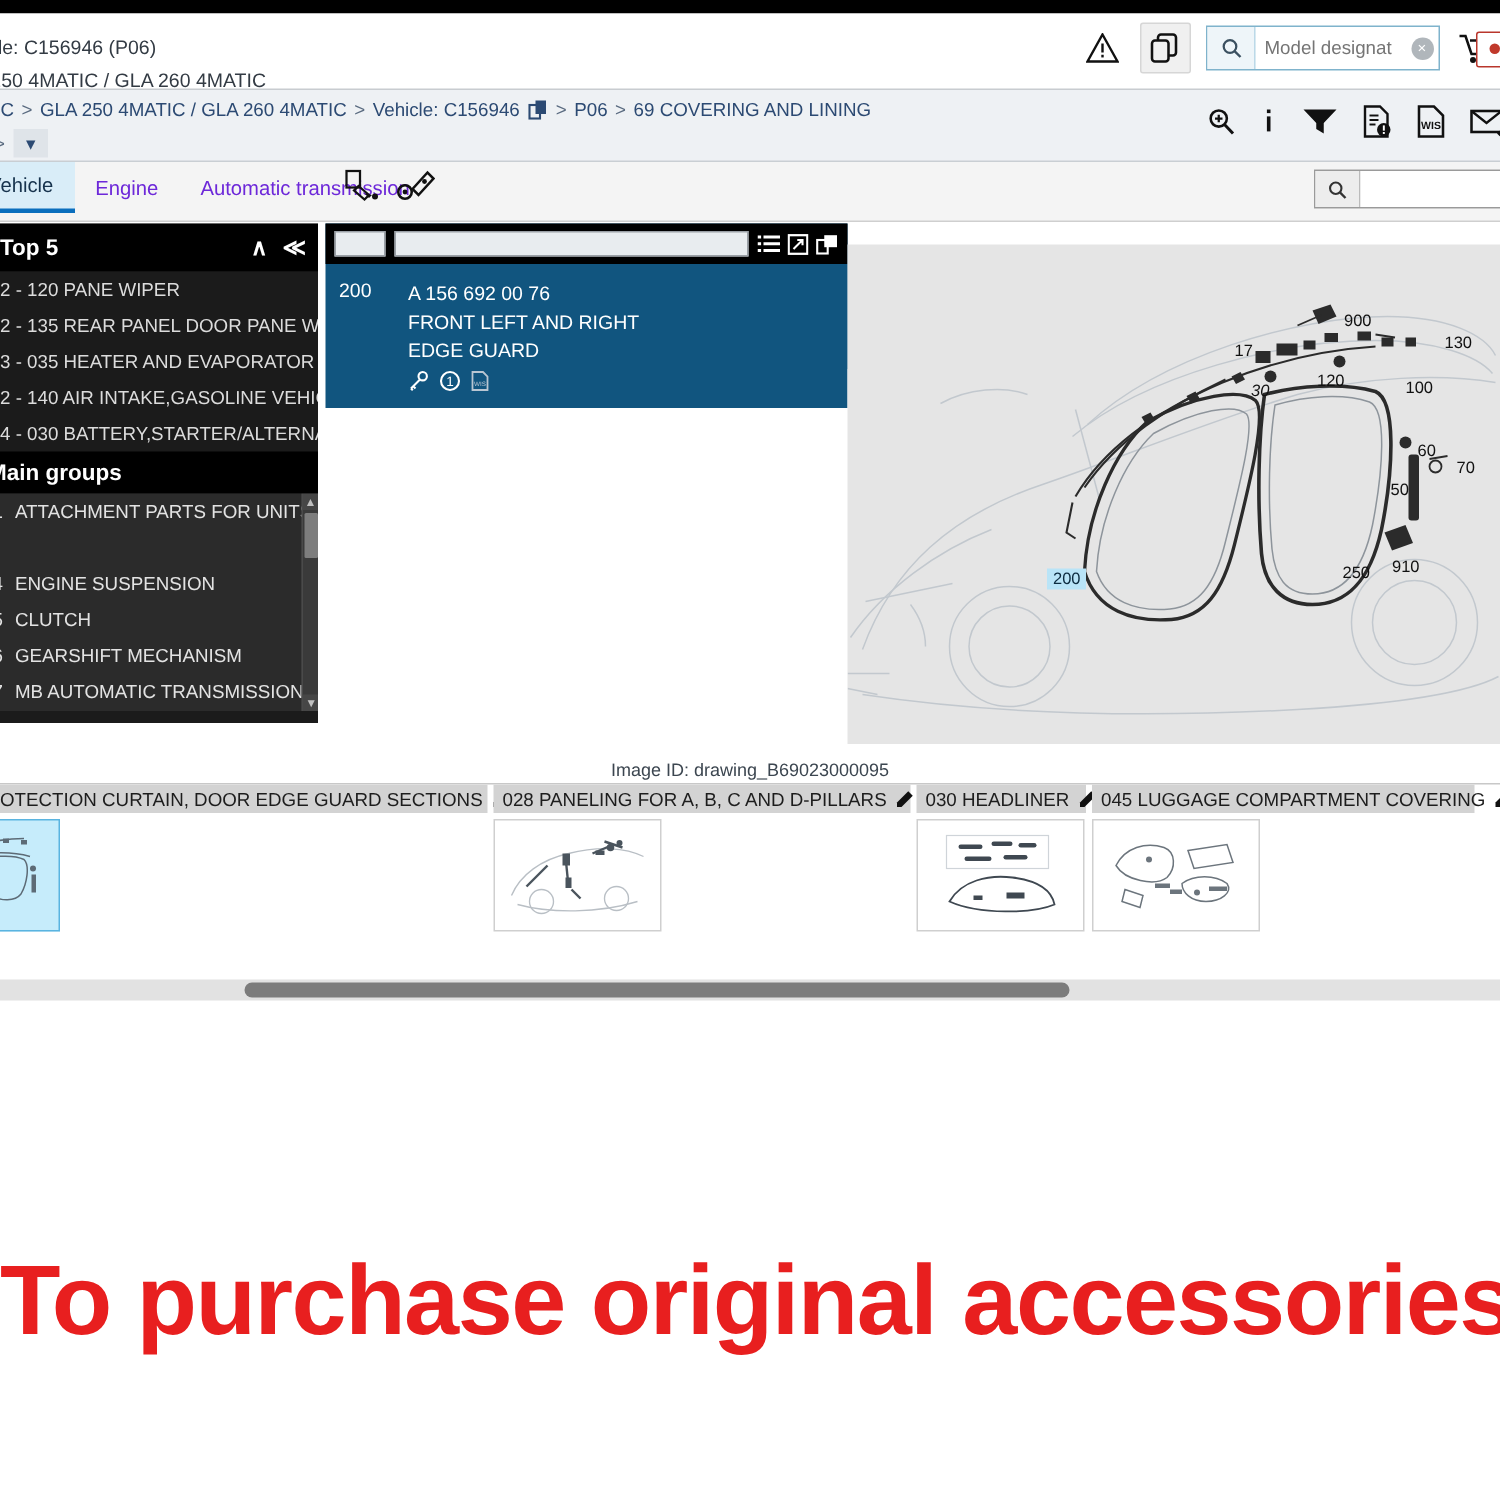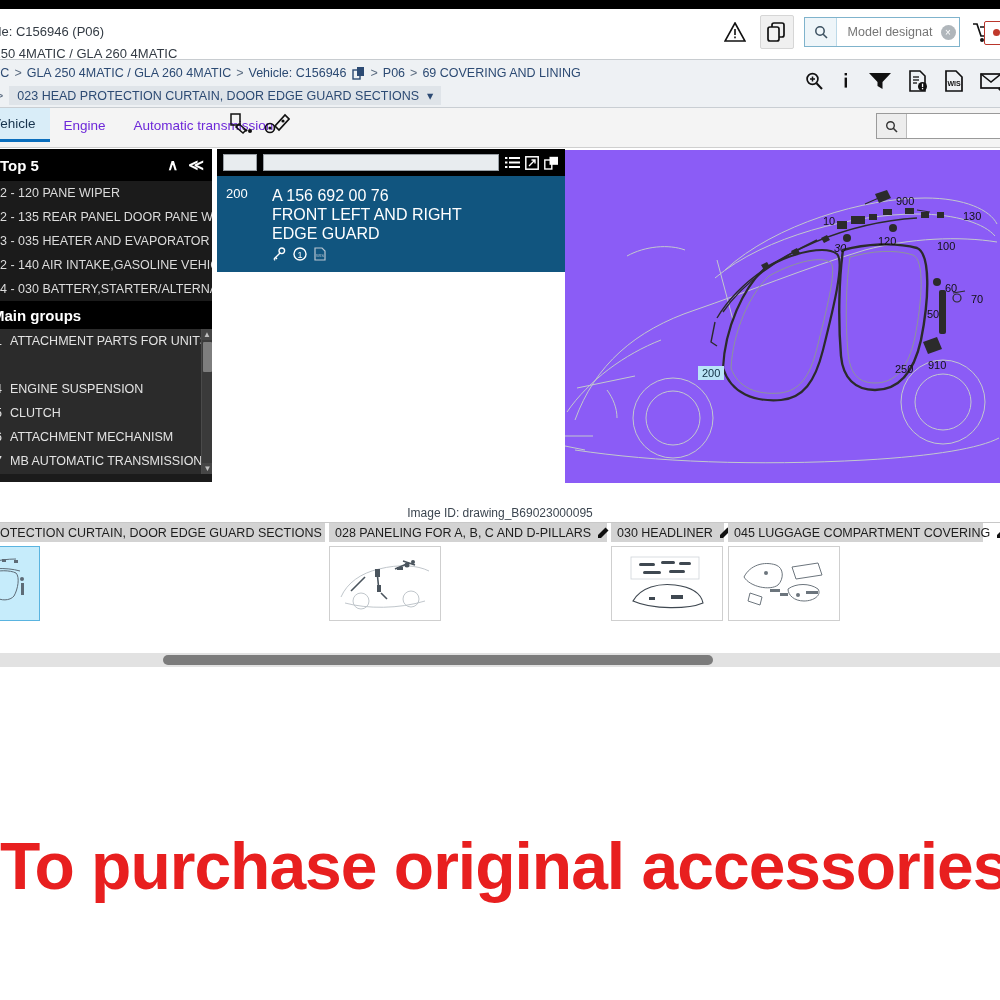--- a/index.html
+++ b/index.html
@@ -47,21 +47,20 @@
     border: 1px solid #7fb3cc; background: #ffffff;
   }
   .searchbox .sb-icon {
     width: 32px; display: flex; align-items: center; justify-content: center;
     background: #eef5f9; border-right: 1px solid #bcd9e8;
   }
   .searchbox input {
     border: 0; outline: 0; width: 100px; font-size: 12.5px;
     color: #6e7a85; padding-left: 6px; background: transparent;
     font-family: "Liberation Sans", sans-serif;
-    text-align: center;
   }
   .searchbox .clear-x {
     width: 22px; display: flex; align-items: center; justify-content: center;
     cursor: pointer;
   }
   .clear-x span {
     display: block; width: 15px; height: 15px; border-radius: 50%;
     background: #b0b6bb; color: #fff; font-size: 10px; line-height: 15px;
     text-align: center; font-family: "Liberation Sans", sans-serif;
   }
@@ -183,34 +182,34 @@
   .pc-input {
     flex: 1; height: 17px; background: #e8ecef; border: 1px solid #9aa0a6;
     outline: 0; font-family: "Liberation Sans", sans-serif; font-size: 11px;
   }
   .pc-tools { display: flex; align-items: center; gap: 5px; }
   .pc-body { position: relative; padding: 10px 12px 0 12px; }
   .pc-pos {
     position: absolute; left: 9px; top: 10px; font-size: 13px; color: #ffffff;
   }
   .pc-lines { margin-left: 43px; }
-  .pc-lines div { font-size: 16px; line-height: 19px; color: #ffffff; white-space: nowrap; }
+  .pc-lines div { font-size: 13px; line-height: 19px; color: #ffffff; white-space: nowrap; }
   .pc-badges { margin-left: 43px; margin-top: 4px; display: flex; align-items: center; gap: 7px; }
   .pc-right { position: absolute; right: 12px; top: 10px; text-align: left; }
   .pc-qty { font-size: 13px; color: #ffffff; white-space: nowrap; }
   .pc-cart {
     margin-top: 6px; width: 27px; height: 27px; background: #29b0e8;
     display: flex; align-items: center; justify-content: center; cursor: pointer;
   }
   .pc-clock { margin-top: 4px; cursor: pointer; }
 
   
   .viewer {
-    position: absolute; left: 565px; top: 150px; width: 435px; height: 333px;
-    background: #8b5cf6; overflow: hidden;
+    position: absolute; left: 565px; top: 163px; width: 435px; height: 333px;
+    background: #e5e5e5; overflow: hidden;
   }
   .blue-tab {
     position: absolute; left: 565px; top: 176px; width: 5px; height: 70px;
     background: #11557f;
   }
   .callout {
     position: absolute; font-size: 11px; color: #111; font-family: "Liberation Sans", sans-serif;
   }
   .callout.hl { background: #b9e4f7; padding: 1px 4px; color: #0d2c40; }
   .imgid {
@@ -323,21 +322,20 @@
           </svg>
       </span>
       <span class="bc-sep">&gt;</span>
       <span>P06</span>
       <span class="bc-sep">&gt;</span>
       <span>69 COVERING AND LINING</span>
     </div>
     <div class="bc-row2">
       <span class="bc-sep">&gt;</span>
       <span class="bc-chip">
-        <span>023 HEAD PROTECTION CURTAIN, DOOR EDGE GUARD SECTIONS</span>
         <span>▾</span>
       </span>
     </div>
     <div class="bc-tools">
       <span>
         <svg width="20" height="20" viewBox="0 0 20 20">
             <circle cx="8.5" cy="8" r="5.4" fill="none" stroke="#111" stroke-width="1.7"></circle>
             <line x1="6" y1="8" x2="11" y2="8" stroke="#111" stroke-width="1.5"></line>
             <line x1="8.5" y1="5.5" x2="8.5" y2="10.5" stroke="#111" stroke-width="1.5"></line>
             <line x1="12.5" y1="12.2" x2="18" y2="18" stroke="#111" stroke-width="2"></line>
@@ -444,21 +442,21 @@
       <div class="sb-grow">
         <span class="num">4</span>
         <span>ENGINE SUSPENSION</span>
       </div>
       <div class="sb-grow">
         <span class="num">5</span>
         <span>CLUTCH</span>
       </div>
       <div class="sb-grow">
         <span class="num">6</span>
-        <span>ATTACHMENT MECHANISM</span>
+        <span>GEARSHIFT MECHANISM</span>
       </div>
       <div class="sb-grow">
         <span class="num">7</span>
         <span>MB AUTOMATIC TRANSMISSION</span>
       </div>
       <div class="sb-scroll">
         <div class="arrow">▲</div>
         <div class="thumb"></div>
         <div class="arrow bot">▼</div>
       </div>
@@ -582,21 +580,21 @@
       </g>
       <g fill="none" stroke="#2b2b2b" stroke-width="1.2">
         <path d="M300 54 L316 47"></path>
           <path d="M352 60 L365 62"></path>
         <path d="M388 143 L400 141"></path>
         <circle cx="392" cy="148" r="4"></circle>
       </g>
     </svg>
 
     <div class="callout" style="left:331px; top:45px;">900</div>
-    <div class="callout" style="left:258px; top:65px;">10</div>
+    <div class="callout" style="left:258px; top:65px;">17</div>
     <div class="callout" style="left:398px; top:60px;">130</div>
     <div class="callout" style="left:269px; top:92px;font-style:italic;">30</div>
     <div class="callout" style="left:313px; top:85px;">120</div>
     <div class="callout" style="left:372px; top:90px;">100</div>
     <div class="callout" style="left:380px; top:132px;">60</div>
     <div class="callout" style="left:406px; top:143px;">70</div>
     <div class="callout" style="left:362px; top:158px;">50</div>
     <div class="callout" style="left:330px; top:213px;">250</div>
     <div class="callout" style="left:363px; top:209px;">910</div>
     <div class="callout hl" style="left:133px; top:216px;">200</div>

